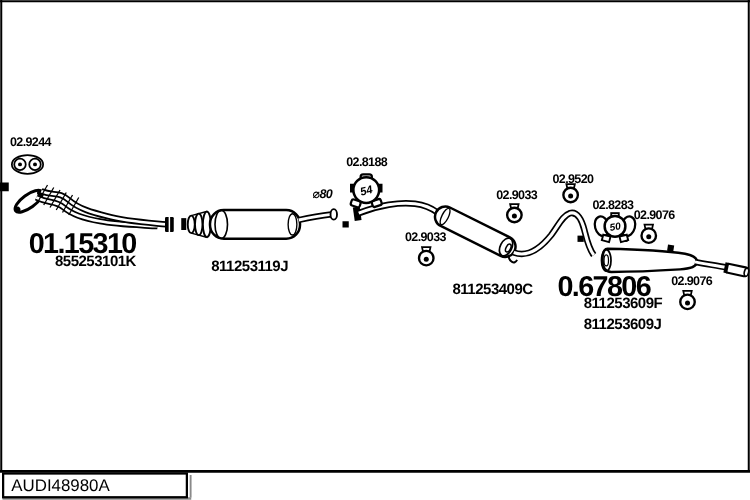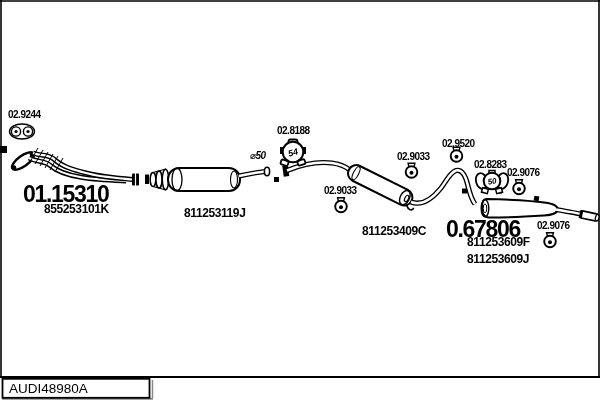--- a/index.html
+++ b/index.html
@@ -176,23 +176,23 @@
     <g>
       <line x1="2" y1="398.7" x2="153" y2="398.7" stroke="#8a8a8a" stroke-width="2"></line>
       <line x1="152.5" y1="380" x2="152.5" y2="398" stroke="#8a8a8a" stroke-width="1.5"></line>
       <rect x="2.5" y="378.8" width="147" height="19" fill="#fff" stroke="#000" stroke-width="1.8"></rect>
     </g>
   </svg>
 
   <div class="lbl small" style="left:8px;top:110px">02.9244</div>
   <div class="lbl big" style="left:23px;top:183px">01.15310</div>
   <div class="lbl oem" style="left:44px;top:203px">855253101K</div>
-  <div class="lbl oem" style="left:184px;top:207px">811253119J</div>
+  <div class="lbl oem" style="left:169px;top:207px">811253119J</div>
   <div class="lbl small" style="left:277px;top:126px">02.8188</div>
-  <div class="lbl small dia" style="left:250px;top:151px">⌀50</div>
+  <div class="lbl small dia" style="left:250px;top:151px">⌀80</div>
   <div class="lbl small" style="left:324px;top:186px">02.9033</div>
   <div class="lbl oem" style="left:362px;top:225px">811253409C</div>
   <div class="lbl small" style="left:397px;top:152px">02.9033</div>
   <div class="lbl small" style="left:442px;top:139px">02.9520</div>
   <div class="lbl small" style="left:474px;top:160px">02.8283</div>
   <div class="lbl small" style="left:507px;top:168px">02.9076</div>
   <div class="lbl big" style="left:446px;top:218px">0.67806</div>
   <div class="lbl small" style="left:537px;top:221px">02.9076</div>
   <div class="lbl oem" style="left:467px;top:236px">811253609F</div>
   <div class="lbl oem" style="left:467px;top:253px">811253609J</div>

